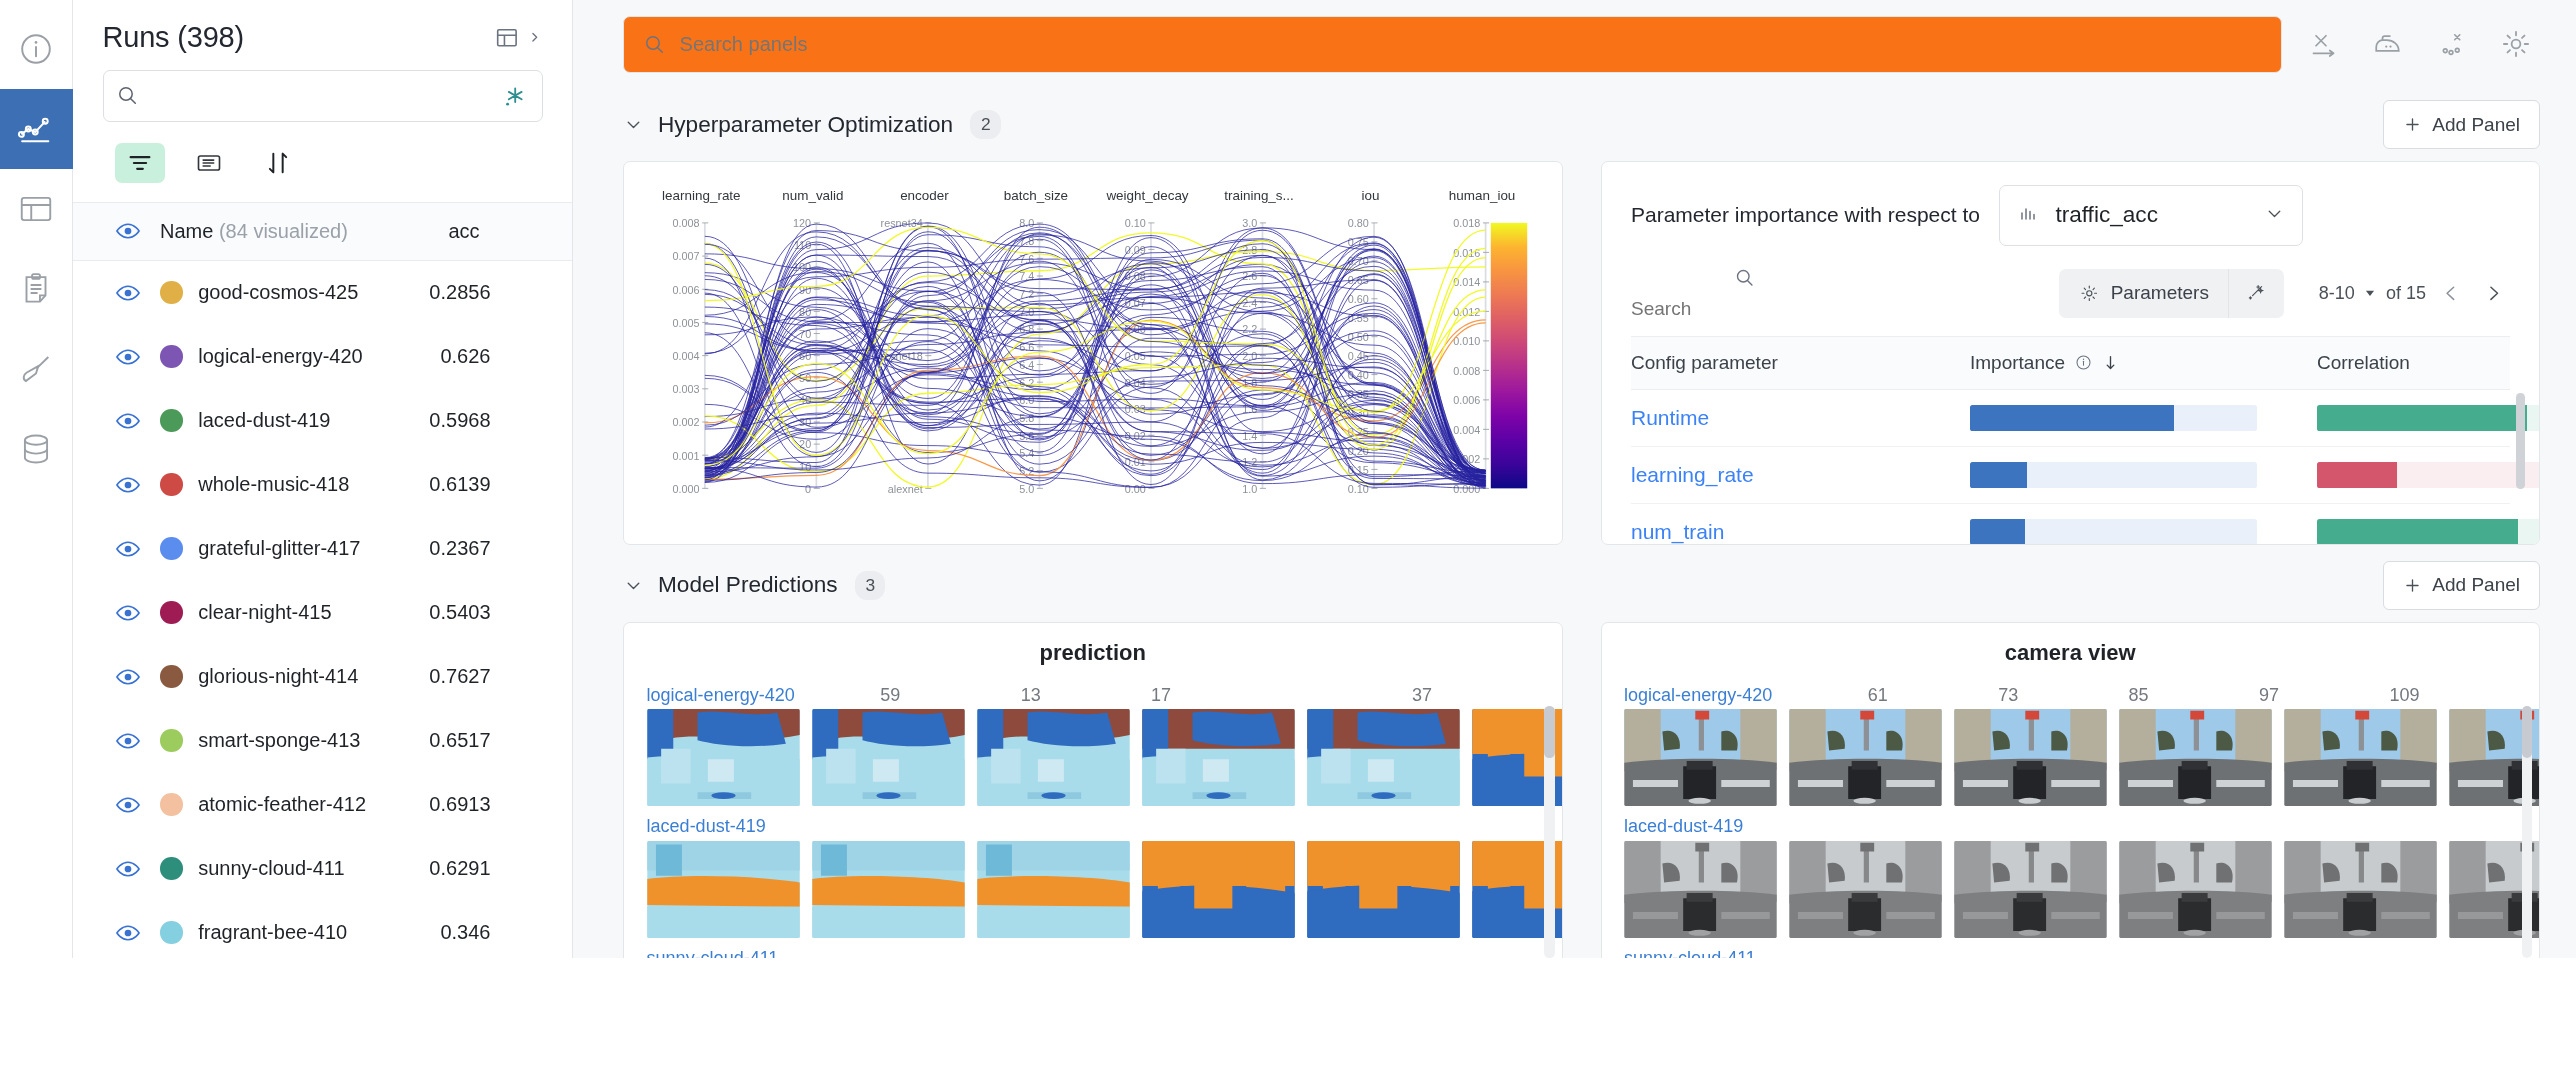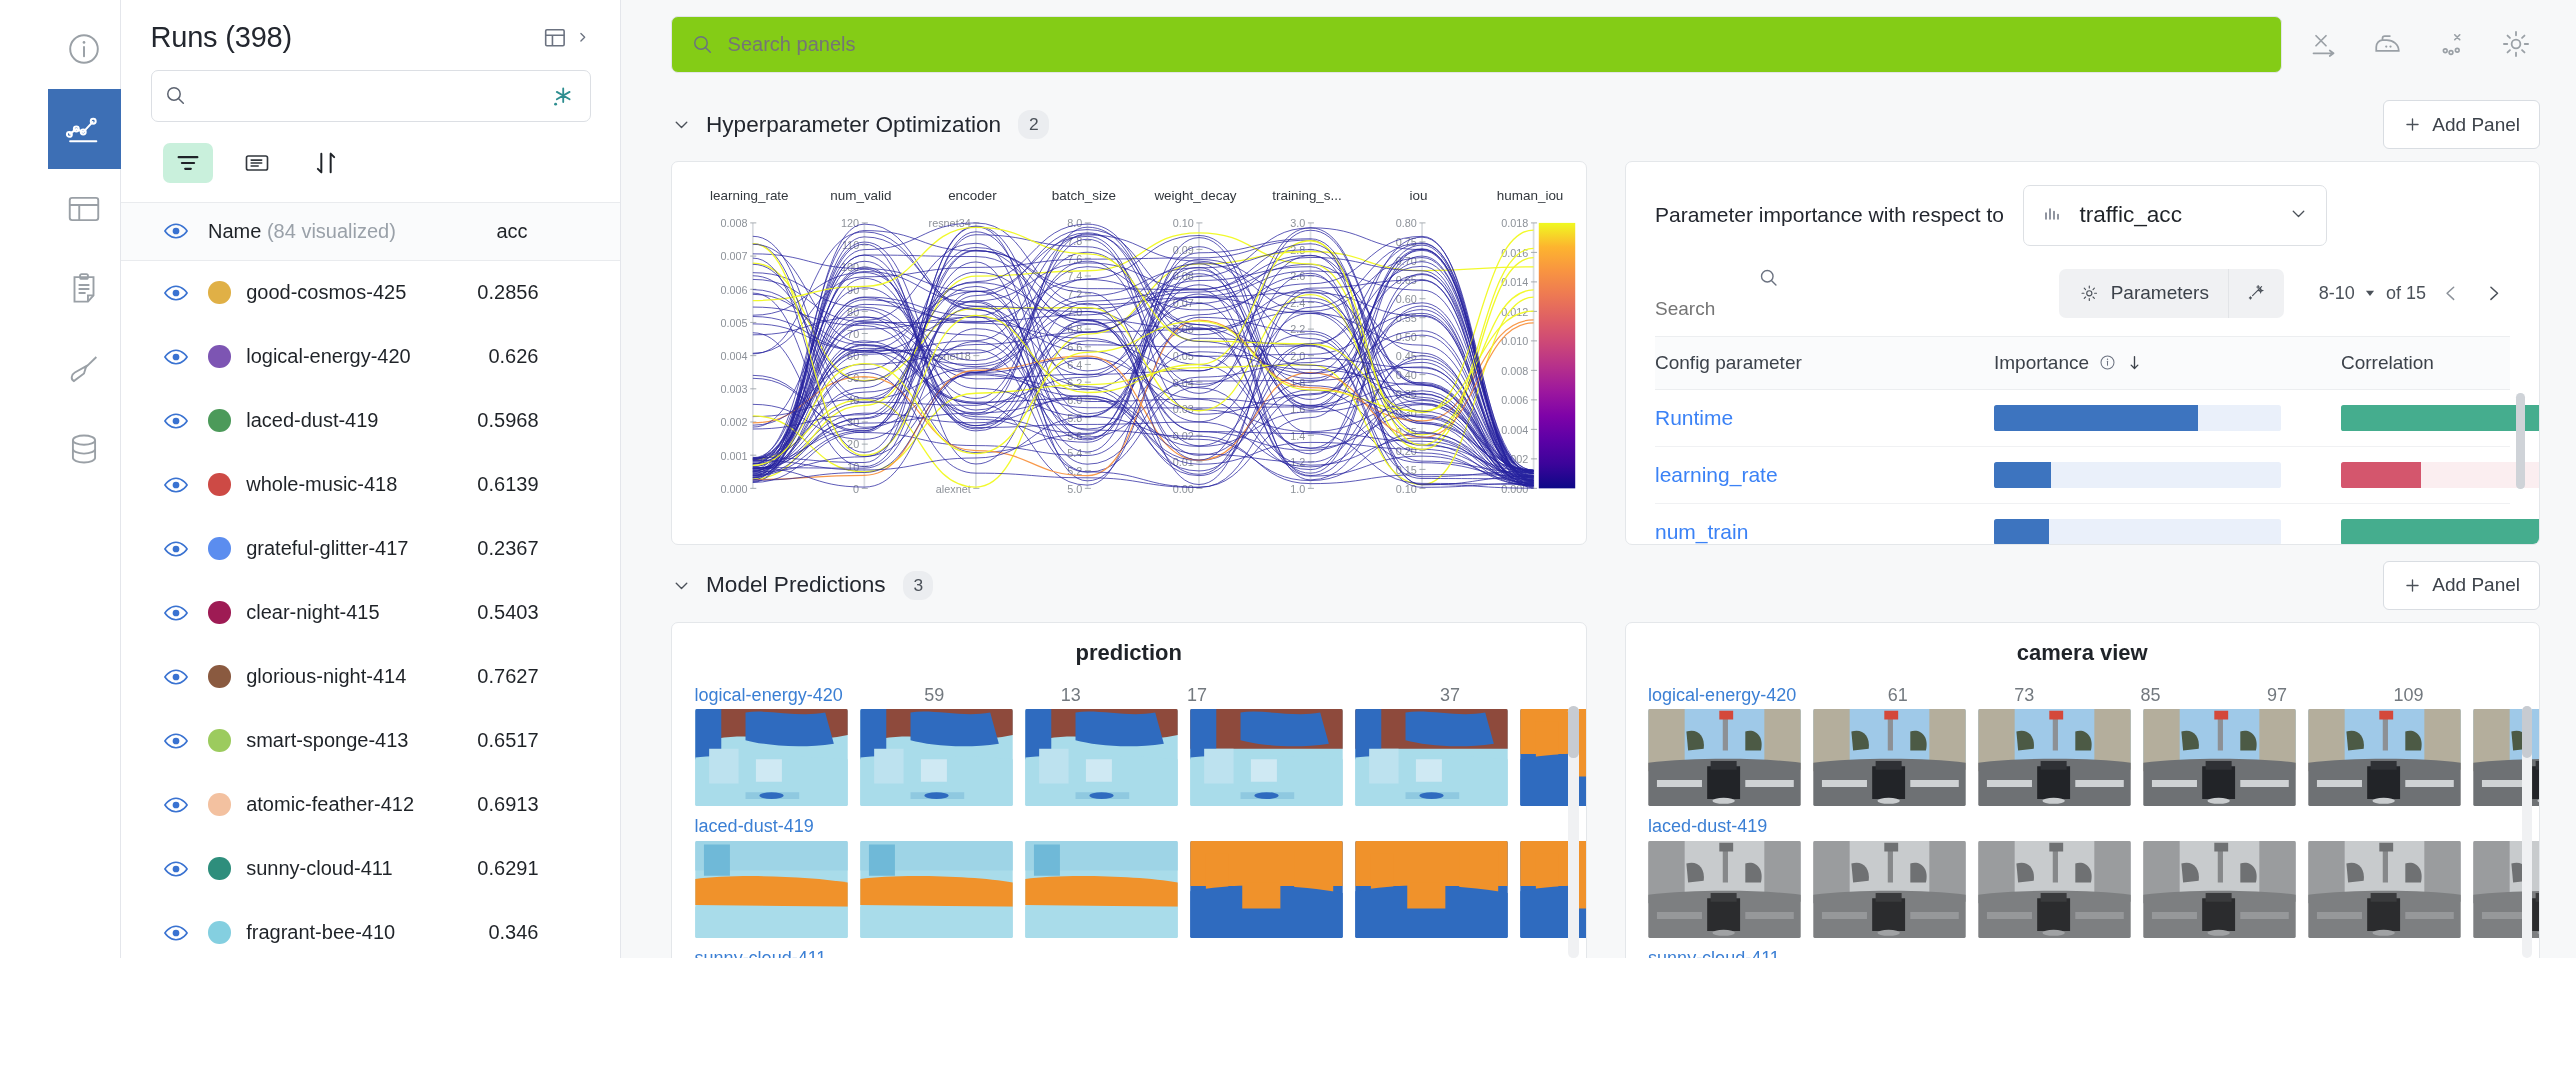--- a/index.html
+++ b/index.html
@@ -3,21 +3,21 @@
 <meta charset="utf-8">
 <style>
   * { box-sizing: border-box; margin: 0; padding: 0; }
   html, body {
     width: 2576px; height: 1091px;
     font-family: "Liberation Sans", sans-serif;
     background: #ffffff;
     overflow: hidden;
     color: #1a1a1a;
   }
-  .app { display: flex; width: 2576px; height: 958px; padding-left: 48px; }
+  .app { display: flex; width: 2576px; height: 958px; }
 
   
   .rail {
     width: 73px; flex: 0 0 73px;
     background: #ffffff;
     border-right: 0.9px solid #e4e6eb;
     display: flex; flex-direction: column; align-items: center;
     padding-top: 8.7px;
   }
   .rail-btn {
@@ -85,21 +85,21 @@
     cursor: pointer;
   }
   .dot { width: 22.6px; height: 22.6px; border-radius: 50%; flex: 0 0 22.6px; margin-right: 15.6px; }
   .run-name { font-size: 20px; color: #1f2328; }
   .run-acc { margin-left: auto; font-size: 20px; color: #1f2328; padding-right: 52px; }
 
   
   .main { flex: 1; background: #f7f8f9; display: flex; flex-direction: column; overflow: hidden; }
   .topbar { display: flex; align-items: center; gap: 22.6px; padding: 15.6px 36px 12px 50px; }
   .panel-search {
-    flex: 1; height: 57px; background: #84cc16;
+    flex: 1; height: 57px; background: #f97316;
     border: 0.9px solid #e2e5e9; border-radius: 7px;
     display: flex; align-items: center; padding: 0 19px; gap: 14px;
   }
   .panel-search input {
     border: 0; outline: 0; flex: 1; font-size: 20px;
     font-family: "Liberation Sans", sans-serif; color: #23272f; background: transparent;
   }
   .topbar-icons { display: flex; align-items: center; gap: 26px; padding-right: 5.2px; }
   .ticon { cursor: pointer; display: flex; align-items: center; justify-content: center; width: 38px; height: 38px; }
 

